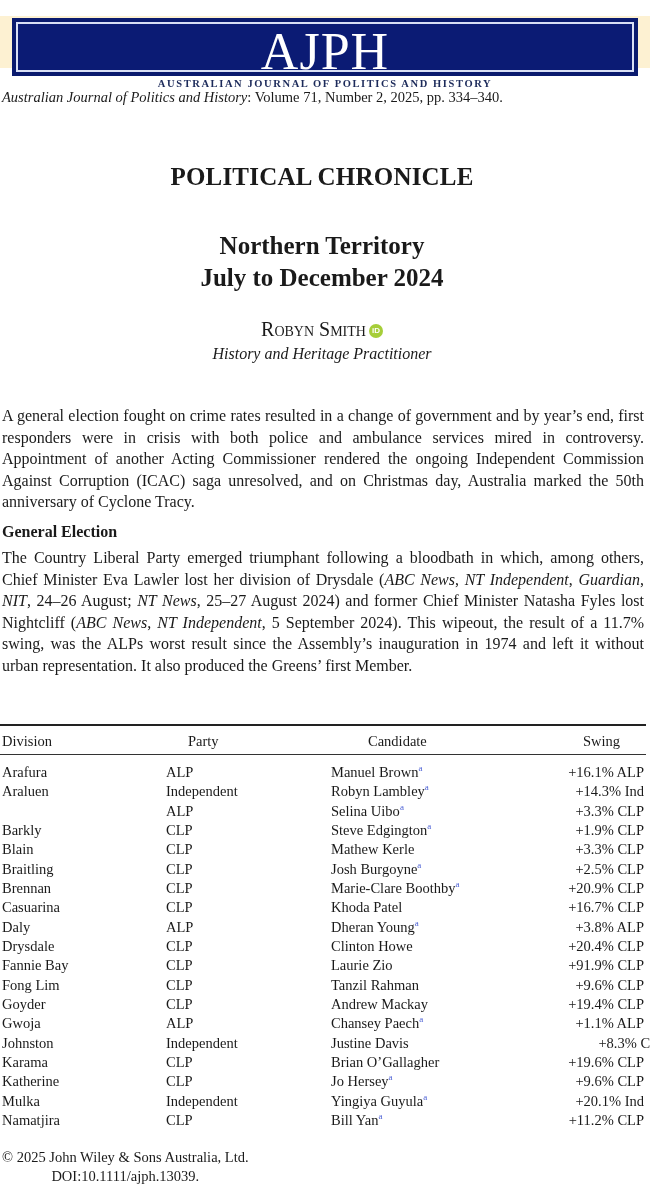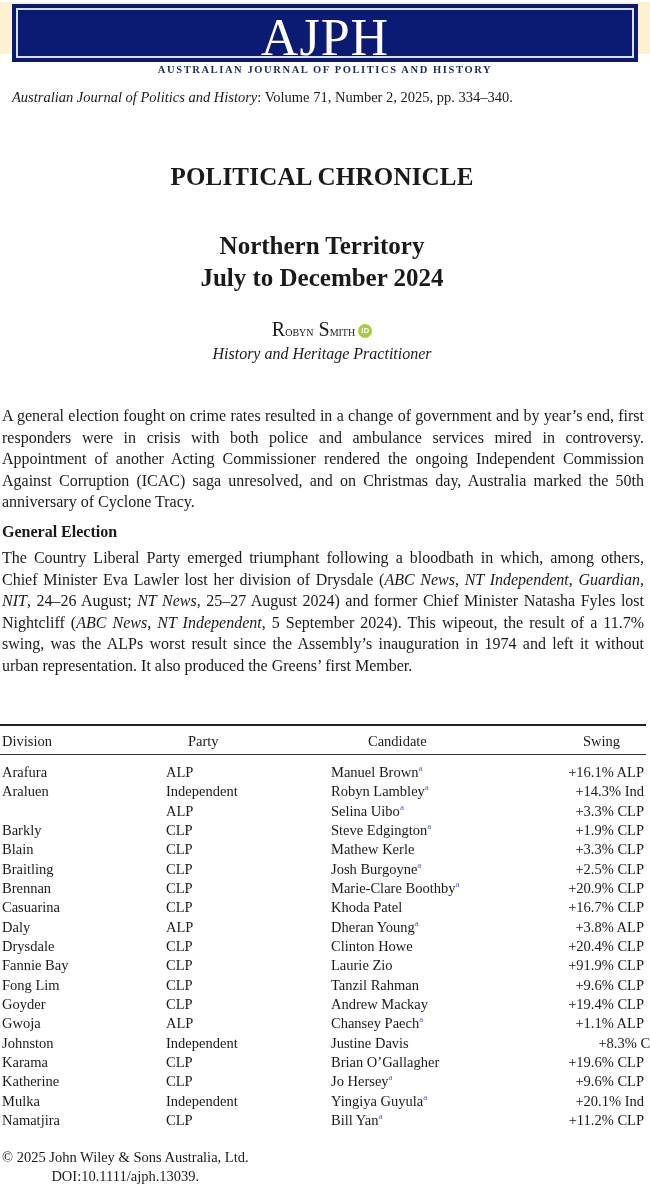--- a/index.html
+++ b/index.html
@@ -1,21 +1,21 @@
 <!DOCTYPE html>
 <html><head>
   <meta charset="utf-8">
   <style>
     html, body { margin: 0; padding: 0; background: #ffffff; }
     body {
       width: 650px; height: 1186px; overflow: hidden; position: relative;
       font-family: "Liberation Serif", "DejaVu Serif", serif; color: #1a1a1a;
     }
     .banner {
-      position: absolute; left: 0; top: 2px; width: 650px; height: 52px;
+      position: absolute; left: 0; top: 16px; width: 650px; height: 52px;
       background: #fdf1d2;
     }
     .banner-box {
       position: absolute; left: 12px; top: 2px; width: 626px; height: 58px;
       background: #0a1a6e; box-sizing: border-box; border: 1px solid #0a1a6e;
     }
     .banner-inner {
       position: absolute; left: 3px; top: 3px; right: 3px; bottom: 3px;
       border: 2px solid #d9dff5; box-sizing: border-box; background: #0b1b74;
     }
@@ -23,36 +23,36 @@
       position: absolute; left: 0; right: 0; top: 2px; text-align: center;
       color: #ffffff; font-size: 52px; line-height: 52px; letter-spacing: 1px;
       font-family: "Liberation Serif", serif;
     }
     .banner-sub {
       position: absolute; left: 0; right: 0; top: 62px; text-align: center;
       color: #1c2a5a; font-size: 10.5px; font-weight: bold; letter-spacing: 1.6px;
       font-family: "Liberation Serif", serif;
     }
     .citation {
-      position: absolute; left: 2px; top: 89px; font-size: 14.5px; white-space: nowrap; margin-left: 10px;
+      position: absolute; left: 2px; top: 89px; font-size: 14.5px; white-space: nowrap;
     }
     .citation i { font-style: italic; }
     .section-title {
       position: absolute; left: 0; width: 644px; top: 163px; text-align: center;
       font-size: 25px; font-weight: bold; letter-spacing: 0.2px;
     }
     .region-title {
       position: absolute; left: 0; width: 644px; top: 230px; text-align: center;
       font-size: 25px; font-weight: bold; line-height: 32px;
     }
     .author {
       position: absolute; left: 0; width: 644px; top: 318px; text-align: center;
       font-size: 20px;
     }
-    .author .sc { font-size: 10px; margin-top: 40px; }
+    .author .sc { font-size: 14px; margin-top: 40px; }
     .orcid {
       display: inline-block; width: 14px; height: 14px; border-radius: 50%;
       background: #a6ce39; color: #fff; font-size: 8px; line-height: 14px;
       text-align: center; vertical-align: 3px; margin-left: 3px;
       font-family: "Liberation Sans", sans-serif; font-weight: bold;
     }
     .affiliation {
       position: absolute; left: 0; width: 644px; top: 345px; text-align: center;
       font-size: 16px; font-style: italic;
     }

